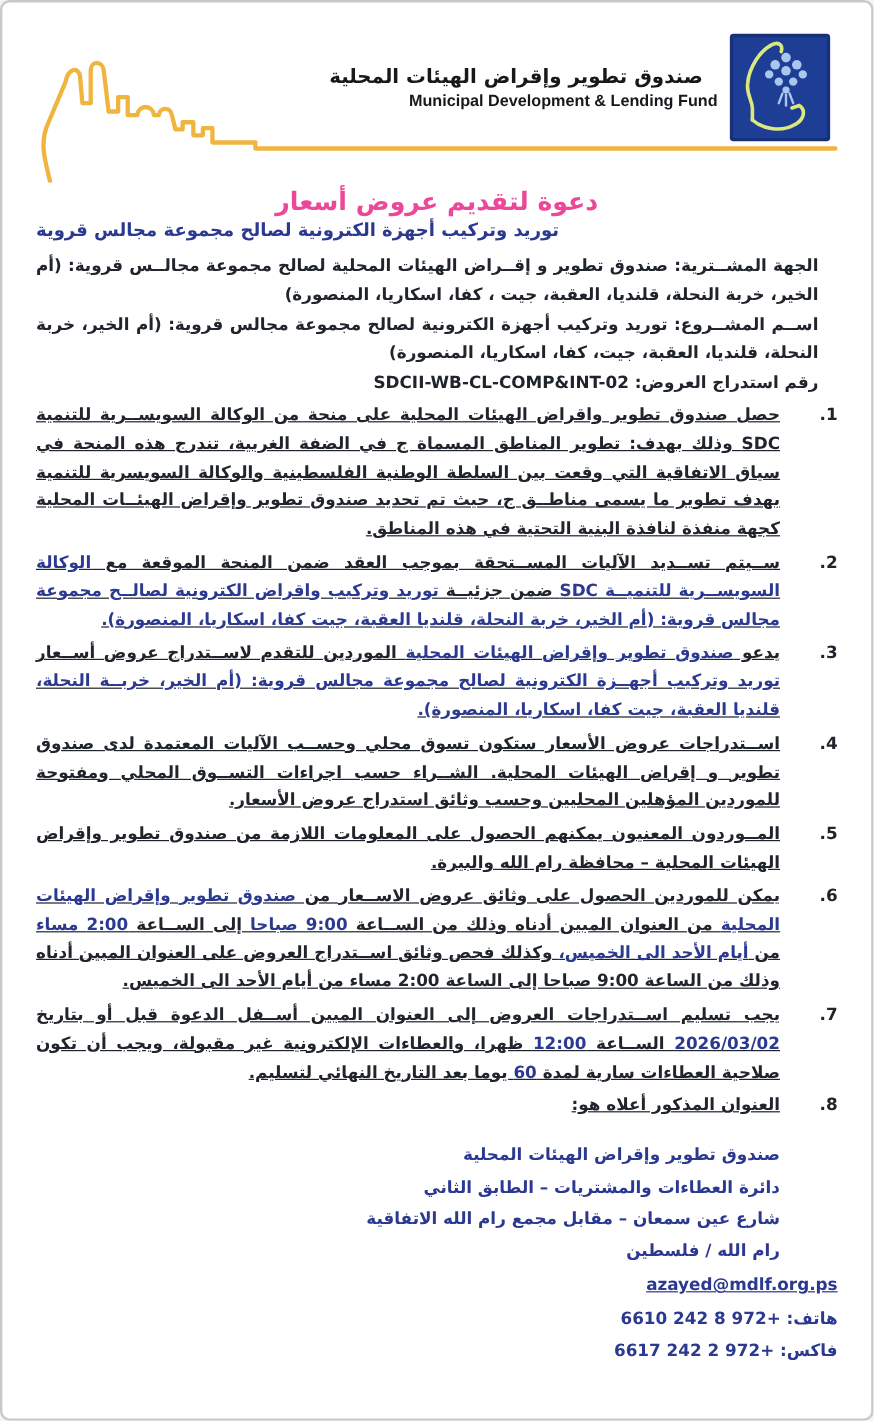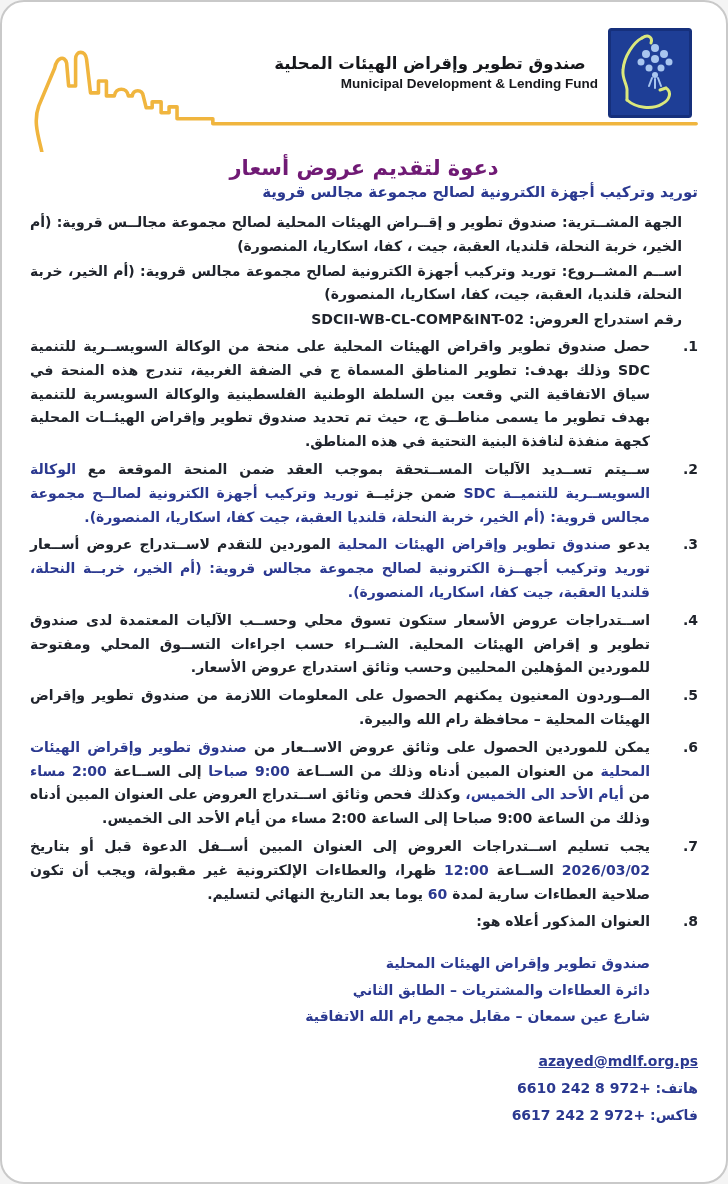--- a/index.html
+++ b/index.html
@@ -5,46 +5,46 @@
   :root{
     --accent:#2b3990;
     --body:#20242c;
     --gold:#f0b53e;
     --logo-blue:#1e3e96;
   }
   html,body{margin:0;padding:0;background:#f4f4f4;}
   body{font-family:"DejaVu Sans",sans-serif;}
   .page{
     width:728px;height:1184px;box-sizing:border-box;
-    background:#fff;border:2px solid #c9c9c9;border-radius:24px;
+    background:#fff;border:2px solid #c9c9c9;border-radius:8px;
     margin:0 auto;padding:0 28px 10px 28px;direction:rtl;
     color:var(--body);overflow:hidden;position:relative;
   }
   
   .header{position:relative;height:146px;margin:0 -28px;}
   .skyline{position:absolute;top:0;left:0;width:100%;height:150px;}
   .org{position:absolute;top:52px;right:128px;width:336px;text-align:center;}
   .org-ar{font-size:16.5px;font-weight:bold;color:#17181c;}
   .org-en{font-size:13.5px;font-weight:bold;color:#17181c;margin-top:3px;font-family:"Liberation Sans","DejaVu Sans",sans-serif;text-align:right;}
   .logo{position:absolute;top:26px;right:34px;width:84px;height:90px;}
   
-  h1.title{margin:8px 0 3px;text-align:center;font-size:21px;font-weight:bold;color:#701a75;}
-  h2.subtitle{margin:0 0 10px;text-align:right;font-size:15px;font-weight:bold;color:var(--accent);}
+  h1.title{margin:8px 0 3px;text-align:center;font-size:21px;font-weight:bold;color:#ec4899;}
+  h2.subtitle{margin:0 0 10px;text-align:left;font-size:15px;font-weight:bold;color:var(--accent);}
   
   .content{font-size:14px;font-weight:bold;line-height:1.7;text-align:justify;}
   .para{margin:0 16px 1px 0;}
   .accent{color:var(--accent);}
-  ol.terms{margin:3px 0 16px;padding:0 48px 0 0;list-style:none;counter-reset:li;}
+  ol.terms{margin:3px 0 16px;padding:0 48px 0 0;list-style:none;counter-reset:li;text-decoration:underline;}
   ol.terms>li{counter-increment:li;position:relative;margin:0 0 4px 0;}
   ol.terms>li::before{
     content:counter(li) ".";
     position:absolute;right:-48px;top:0;width:34px;color:var(--body);
   }
   .addr{color:var(--accent);text-align:right;padding-right:48px;line-height:1.9;margin-top:2px;}
-  .footer{display:flex;justify-content:space-between;align-items:flex-end;margin-top:18px;}
+  .footer{display:flex;justify-content:space-between;align-items:flex-end;margin-top:2px;}
   .contact{color:var(--accent);text-align:right;line-height:1.95;}
   .contact .email{color:var(--accent);text-decoration:underline;cursor:pointer;}
   .signature{color:#17181c;font-size:13px;line-height:1.75;text-align:center;margin-left:30px;margin-bottom:4px;}
 </style>
 </head>
 <body>
 
 <div class="page">
 
   <div class="header">
@@ -83,32 +83,33 @@
   <h2 class="subtitle">توريد وتركيب أجهزة الكترونية لصالح مجموعة مجالس قروية</h2>
 
   <div class="content">
     <div id="intro">
         <p class="para"><span>الجهة المشــترية: صندوق تطوير و إقــراض الهيئات المحلية لصالح مجموعة مجالــس قروية: (أم الخير، خربة النحلة، قلنديا، العقبة، جيت ، كفا، اسكاريا، المنصورة)</span></p>
         <p class="para"><span>اســم المشــروع: توريد وتركيب أجهزة الكترونية لصالح مجموعة مجالس قروية: (أم الخير، خربة النحلة، قلنديا، العقبة، جيت، كفا، اسكاريا، المنصورة)</span></p>
         <p class="para"><span>رقم استدراج العروض: SDCII-WB-CL-COMP&amp;INT-02</span></p>
       </div>
     <ol id="list" class="terms">
         <li><span>حصل صندوق تطوير واقراض الهيئات المحلية على منحة من الوكالة السويســرية للتنمية SDC وذلك بهدف: تطوير المناطق المسماة ج في الضفة الغربية، تندرج هذه المنحة في سياق الاتفاقية التي وقعت بين السلطة الوطنية الفلسطينية والوكالة السويسرية للتنمية بهدف تطوير ما يسمى مناطــق ج، حيث تم تحديد صندوق تطوير وإقراض الهيئــات المحلية كجهة منفذة لنافذة البنية التحتية في هذه المناطق.</span></li>
-        <li><span>ســيتم تســديد الآليات المســتحقة بموجب العقد ضمن المنحة الموقعة مع </span><span class="accent">الوكالة السويســرية للتنميــة SDC</span><span> ضمن جزئيــة </span><span class="accent">توريد وتركيب أجهزة الكترونية لصالــح مجموعة مجالس قروية: (أم الخير، خربة النحلة، قلنديا العقبة، جيت كفا، اسكاريا، المنصورة).</span></li>
+        <li><span>ســيتم تســديد الآليات المســتحقة بموجب العقد ضمن المنحة الموقعة مع </span><span class="accent">الوكالة السويســرية للتنميــة SDC</span><span> ضمن جزئيــة </span><span class="accent">توريد وتركيب واقراض الكترونية لصالــح مجموعة مجالس قروية: (أم الخير، خربة النحلة، قلنديا العقبة، جيت كفا، اسكاريا، المنصورة).</span></li>
         <li><span>يدعو </span><span class="accent">صندوق تطوير وإقراض الهيئات المحلية</span><span> الموردين للتقدم لاســتدراج عروض أســعار </span><span class="accent">توريد وتركيب أجهــزة الكترونية لصالح مجموعة مجالس قروية: (أم الخير، خربــة النحلة، قلنديا العقبة، جيت كفا، اسكاريا، المنصورة).</span></li>
         <li><span>اســتدراجات عروض الأسعار ستكون تسوق محلي وحســب الآليات المعتمدة لدى صندوق تطوير و إقراض الهيئات المحلية. الشــراء حسب اجراءات التســوق المحلي ومفتوحة للموردين المؤهلين المحليين وحسب وثائق استدراج عروض الأسعار.</span></li>
         <li><span>المــوردون المعنيون يمكنهم الحصول على المعلومات اللازمة من صندوق تطوير وإقراض الهيئات المحلية – محافظة رام الله والبيرة.</span></li>
         <li><span>يمكن للموردين الحصول على وثائق عروض الاســعار من </span><span class="accent">صندوق تطوير وإقراض الهيئات المحلية</span><span> من العنوان المبين أدناه وذلك من الســاعة </span><span class="accent">9:00 صباحا</span><span> إلى الســاعة </span><span class="accent">2:00 مساء</span><span> من </span><span class="accent">أيام الأحد الى الخميس،</span><span> وكذلك فحص وثائق اســتدراج العروض على العنوان المبين أدناه وذلك من الساعة 9:00 صباحا إلى الساعة 2:00 مساء من أيام الأحد الى الخميس.</span></li>
         <li><span>يجب تسليم اســتدراجات العروض إلى العنوان المبين أســفل الدعوة قبل أو بتاريخ </span><span class="accent">2026/03/02</span><span> الســاعة </span><span class="accent">12:00</span><span> ظهرا، والعطاءات الإلكترونية غير مقبولة، ويجب أن تكون صلاحية العطاءات سارية لمدة </span><span class="accent">60</span><span> يوما بعد التاريخ النهائي لتسليم.</span></li>
         <li><span>العنوان المذكور أعلاه هو:</span></li>
       </ol>
     <div id="address" class="addr">
         <div class="addr-line">صندوق تطوير وإقراض الهيئات المحلية</div>
         <div class="addr-line">دائرة العطاءات والمشتريات – الطابق الثاني</div>
         <div class="addr-line">شارع عين سمعان – مقابل مجمع رام الله الاتفاقية</div>
+        <div class="addr-line">رام الله / فلسطين</div>
       </div>
 
     <div class="footer">
       <div class="contact">
         <div>
           <a class="email">azayed@mdlf.org.ps</a>
         </div>
         <div>هاتف: +972 8 242 6610</div>
         <div>فاكس: +972 2 242 6617</div>
       </div>

